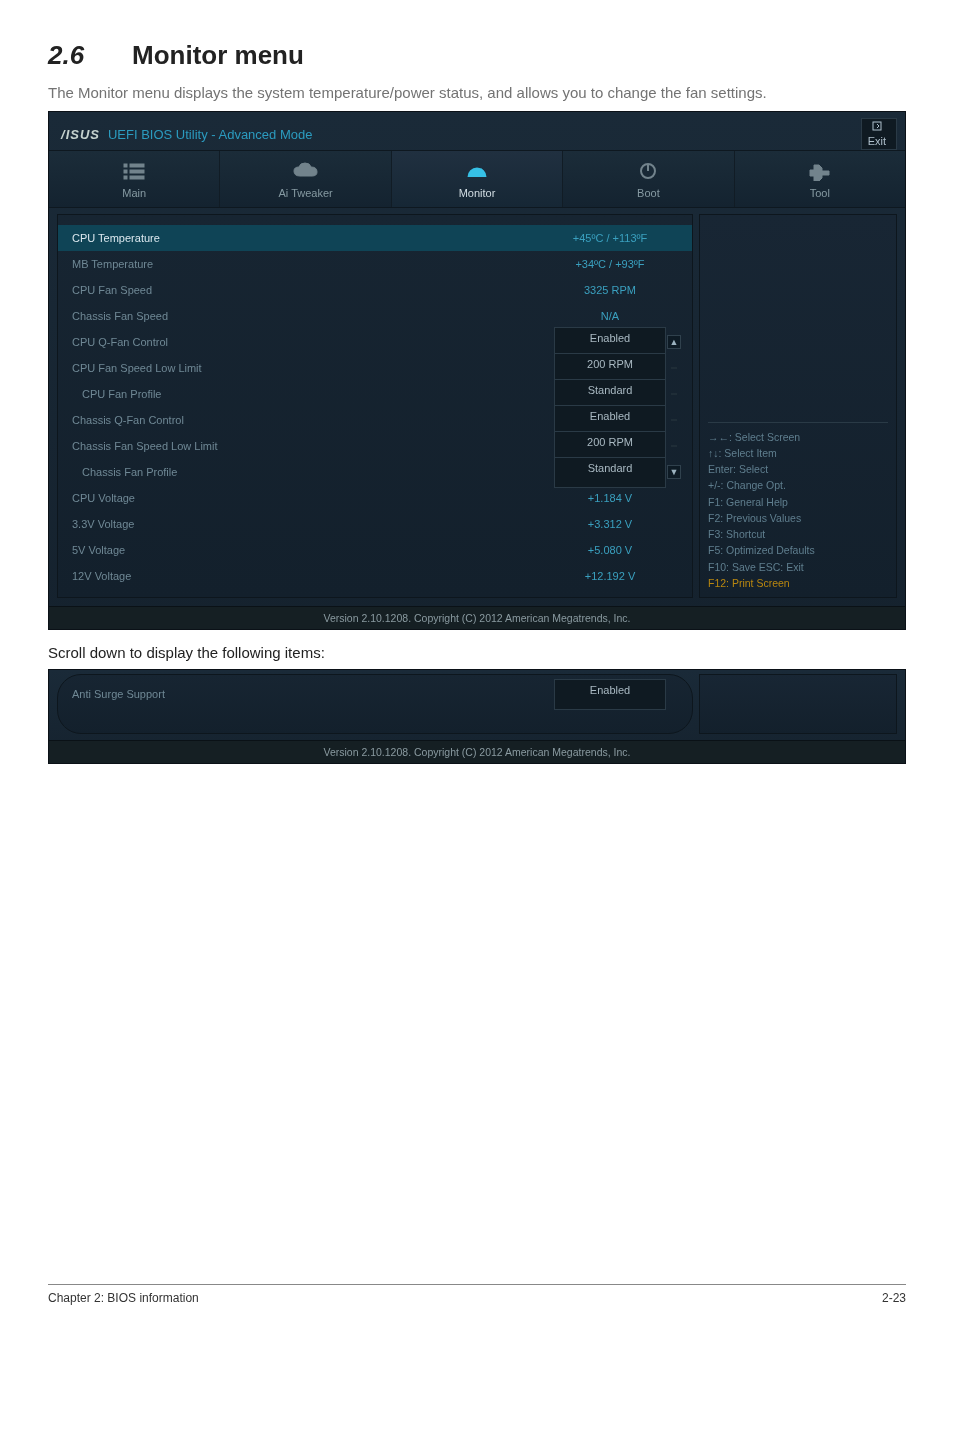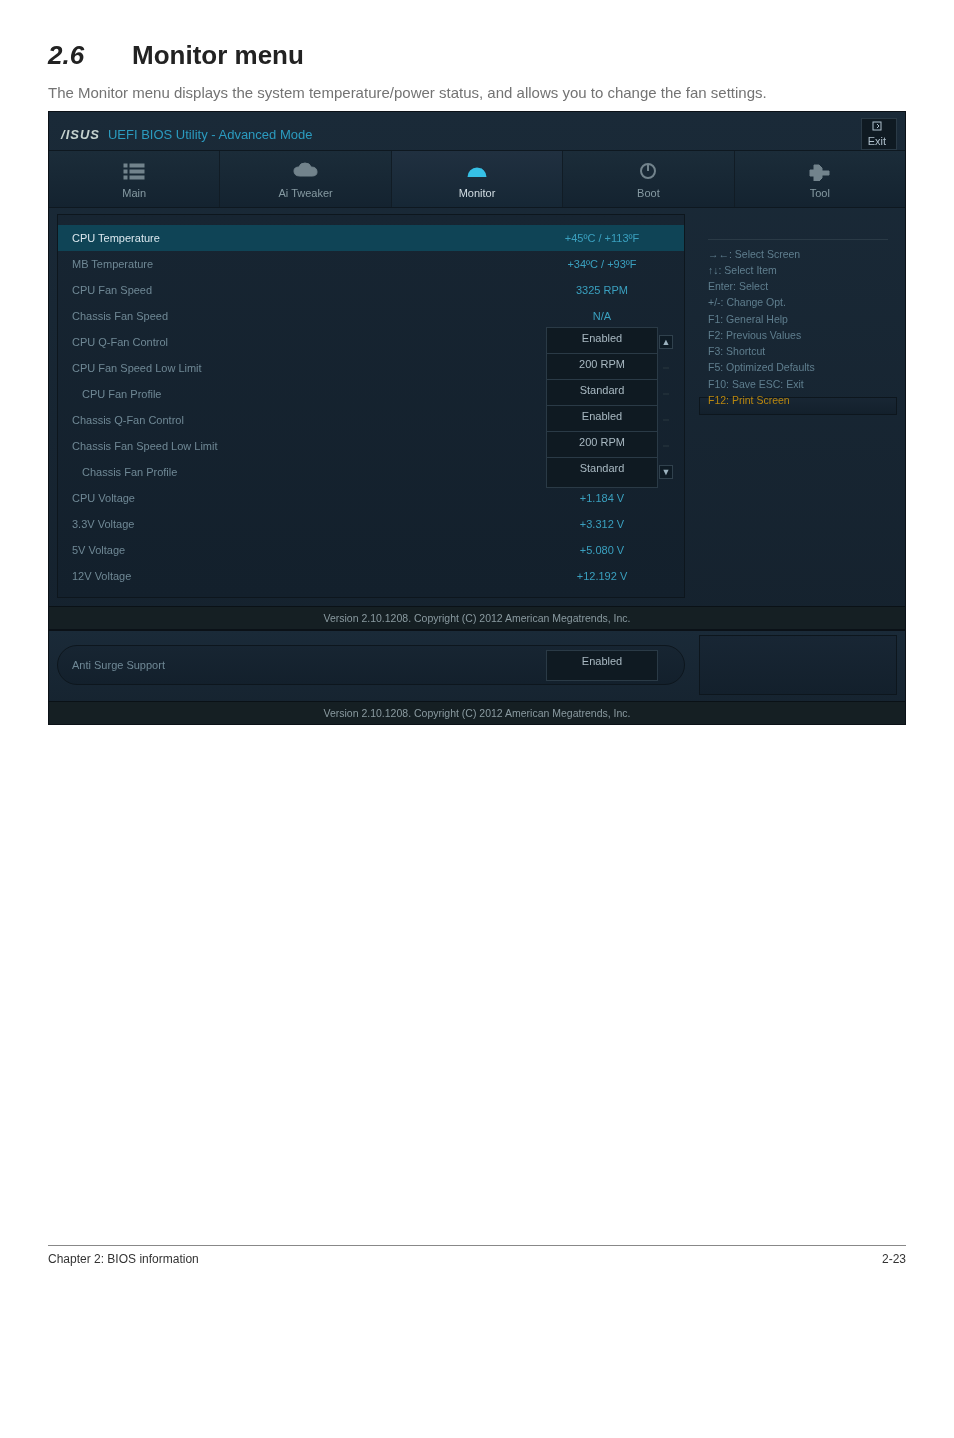--- a/index.html
+++ b/index.html
@@ -25,21 +25,21 @@
   .tab.active { background:linear-gradient(#203040,#162735); }
   .tab .icon { display:block; height:20px; margin:0 auto 6px auto; }
   .tab .icon svg { height:20px; width:auto; }
   .tab-label { display:block; font-size:11px; color:#869aa2; }
   .tab.active .tab-label { color:#d2dde3; }
   .tab.active .icon svg * { fill:#36c0e6; stroke:#36c0e6; }
   .tab .icon svg * { fill:#72838c; stroke:#72838c; }
   .tab.boot .icon svg * { stroke:#72838c; fill:none; }
   .tab.tool .icon svg * { fill:#72838c; }
 
-  .body-area { display:flex; padding:6px 8px 8px 8px; gap:14px;align-items:center; }
+  .body-area { display:flex; padding:6px 8px 8px 8px; gap:6px; }
   .left-pane { flex:1; background:linear-gradient(#172532,#13202c); border:1px solid #0d161d; padding:10px 0 8px 0; }
   .right-pane { width:198px; background:linear-gradient(#182634,#13202c); border:1px solid #0d161d; padding:8px 0; position:relative; }
 
   .row { display:flex; align-items:center; height:26px; padding:0 10px 0 14px; font-size:11px; }
   .row.selected { background:#0f4456; }
   .row.selected .item-label { color:#dbe8ef; }
   .item-label { flex:1; color:#6f8895; }
   .item-value { width:112px; text-align:center; color:#3aa0bf; }
   .item-value.box { background:#0f1a22; border:1px solid #2a3a46; color:#a9b9c2; padding:2px 0; height:31px; line-height:16px; font-size:11px; }
   .row .indent { padding-left:10px; display:inline-block; }
@@ -223,20 +223,21 @@
           <div>F3:  Shortcut</div>
           <div>F5:  Optimized Defaults</div>
           <div>F10:  Save   ESC:  Exit</div>
           <div class="hl">F12:  Print Screen</div>
         </div>
       </div>
     </div>
     <div class="footer">Version  2.10.1208.   Copyright  (C)  2012  American  Megatrends,  Inc.</div>
   </div>
 
+  <p class="scroll-note">Scroll down to display the following items:</p>
 
   <div class="bios-window small">
     <div class="body-area compact">
       <div class="left-pane">
         <div class="row">
           <span class="item-label">Anti Surge Support</span>
           <span class="item-value box">Enabled</span>
           <span class="scroll-col"></span>
         </div>
       </div>

